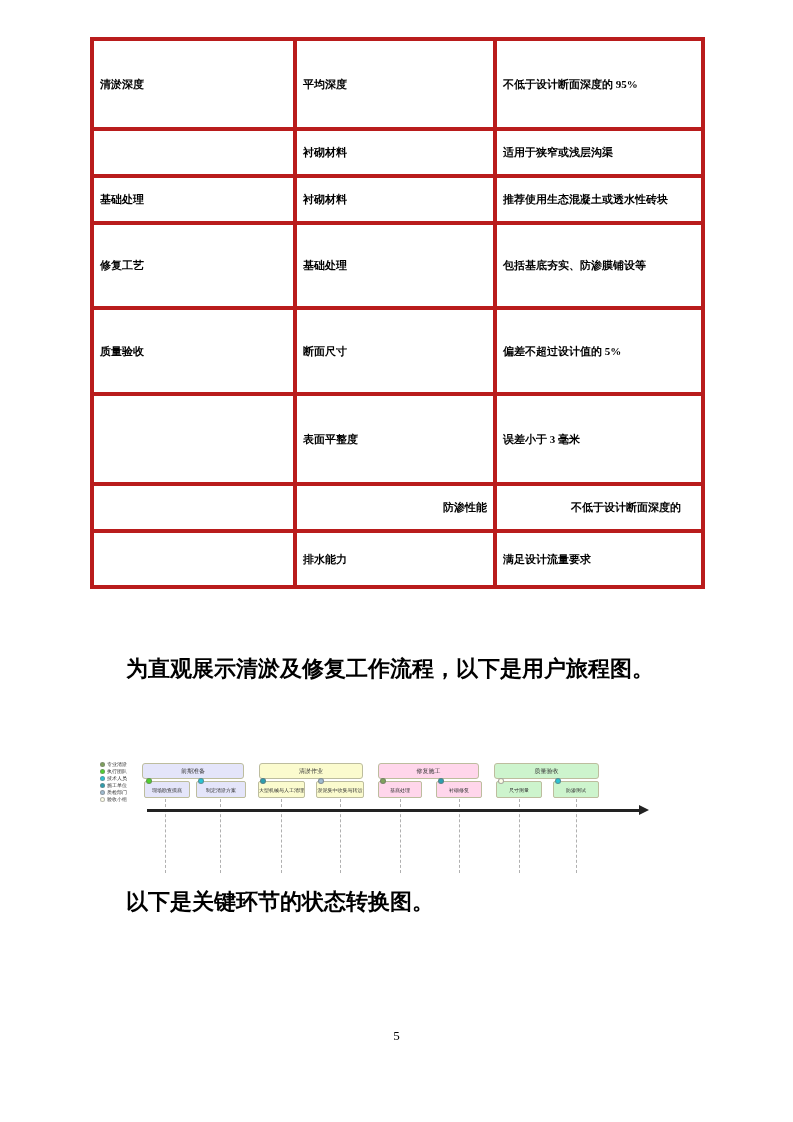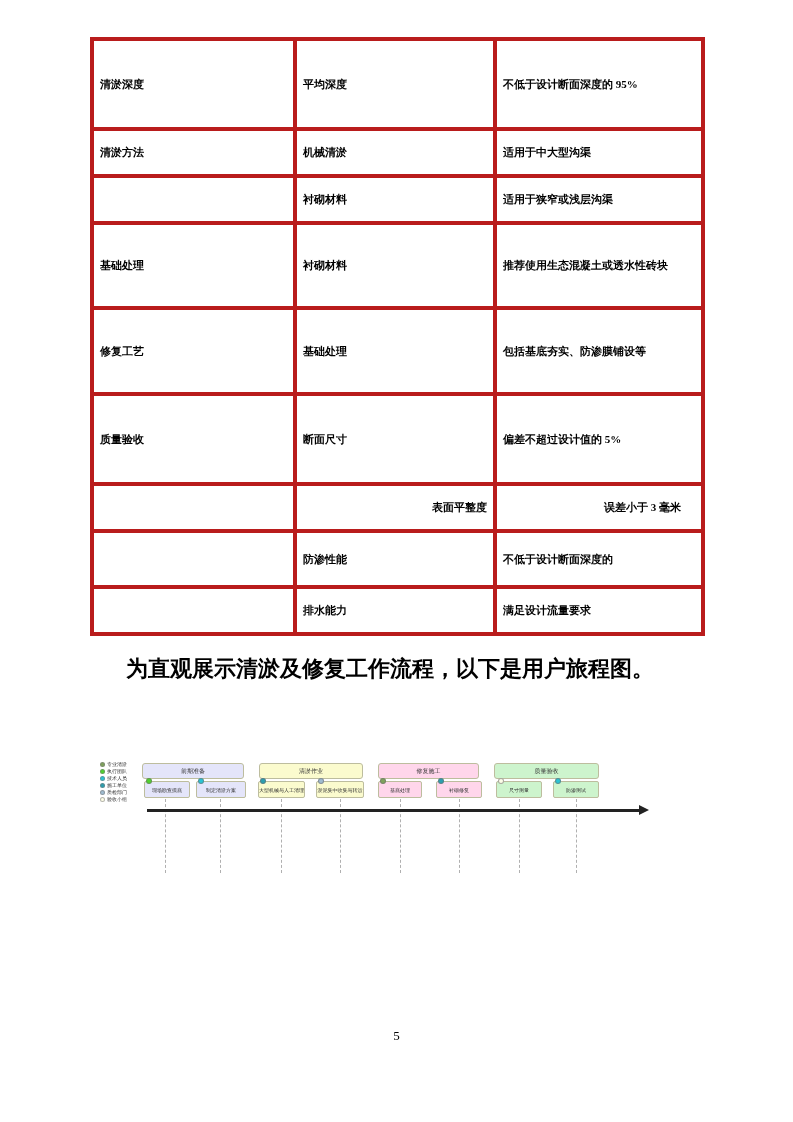--- a/index.html
+++ b/index.html
@@ -71,25 +71,20 @@
     <colgroup>
         <col class="c1">
         <col class="c2">
         <col class="c3">
       </colgroup>
     <tbody>
       <tr>
         <td>清淤深度</td>
         <td>平均深度</td>
         <td class="c3">不低于设计断面深度的 95%</td>
-      </tr>
-      <tr>
-        <td>清淤方法</td>
-        <td>机械清淤</td>
-        <td class="c3">适用于中大型沟渠</td>
       </tr>
       <tr>
         <td></td>
         <td>衬砌材料</td>
         <td class="c3">适用于狭窄或浅层沟渠</td>
       </tr>
       <tr>
         <td>基础处理</td>
         <td>衬砌材料</td>
         <td class="c3">推荐使用生态混凝土或透水性砖块</td>
@@ -180,16 +175,17 @@
     <div class="task-dot d4" style="background-color: rgb(159, 188, 209);"></div>
     <div class="task-dot d5" style="background-color: rgb(127, 163, 92);"></div>
     <div class="task-dot d6" style="background-color: rgb(43, 159, 176);"></div>
     <div class="task-dot d7" style="background-color: rgb(254, 254, 232);"></div>
     <div class="task-dot d8" style="background-color: rgb(41, 196, 212);"></div>
 
     <div class="timeline"></div>
     <div class="timeline-arrow"></div>
   </div>
 
+  <div class="para para2">以下是关键环节的状态转换图。</div>
 
   <div class="pagenum">5</div>
 
 </div>
 
 </body></html>

